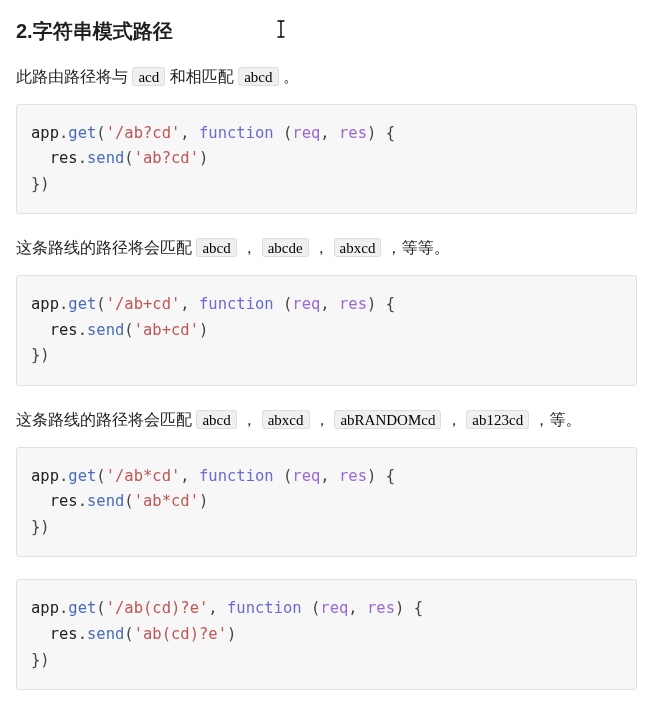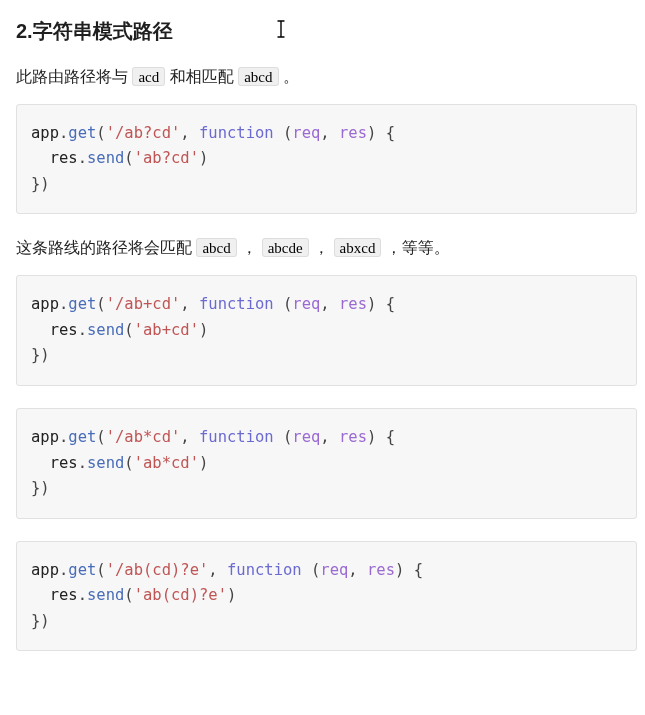--- a/index.html
+++ b/index.html
@@ -102,20 +102,31 @@
     <span>，</span>
     <code class="il">abcde</code>
     <span>，</span>
     <code class="il">abxcd</code>
     <span>，等等。</span>
   </p>
   <pre class="code-block"><span class="tok-ident">app</span><span class="tok-punct">.</span><span class="tok-prop">get</span><span class="tok-punct">(</span><span class="tok-str">'/ab+cd'</span><span class="tok-punct">, </span><span class="tok-kw">function</span><span class="tok-punct"> (</span><span class="tok-param">req</span><span class="tok-punct">, </span><span class="tok-param">res</span><span class="tok-punct">) {</span>
   <span class="tok-ident">res</span><span class="tok-punct">.</span><span class="tok-prop">send</span><span class="tok-punct">(</span><span class="tok-str">'ab+cd'</span><span class="tok-punct">)</span>
 <span class="tok-punct">})</span></pre>
 
+  <p class="prose">
+    <span>这条路线的路径将会匹配</span>
+    <code class="il">abcd</code>
+    <span>，</span>
+    <code class="il">abxcd</code>
+    <span>，</span>
+    <code class="il">abRANDOMcd</code>
+    <span>，</span>
+    <code class="il">ab123cd</code>
+    <span>，等。</span>
+  </p>
   <pre class="code-block"><span class="tok-ident">app</span><span class="tok-punct">.</span><span class="tok-prop">get</span><span class="tok-punct">(</span><span class="tok-str">'/ab*cd'</span><span class="tok-punct">, </span><span class="tok-kw">function</span><span class="tok-punct"> (</span><span class="tok-param">req</span><span class="tok-punct">, </span><span class="tok-param">res</span><span class="tok-punct">) {</span>
   <span class="tok-ident">res</span><span class="tok-punct">.</span><span class="tok-prop">send</span><span class="tok-punct">(</span><span class="tok-str">'ab*cd'</span><span class="tok-punct">)</span>
 <span class="tok-punct">})</span></pre>
 
   <pre class="code-block"><span class="tok-ident">app</span><span class="tok-punct">.</span><span class="tok-prop">get</span><span class="tok-punct">(</span><span class="tok-str">'/ab(cd)?e'</span><span class="tok-punct">, </span><span class="tok-kw">function</span><span class="tok-punct"> (</span><span class="tok-param">req</span><span class="tok-punct">, </span><span class="tok-param">res</span><span class="tok-punct">) {</span>
   <span class="tok-ident">res</span><span class="tok-punct">.</span><span class="tok-prop">send</span><span class="tok-punct">(</span><span class="tok-str">'ab(cd)?e'</span><span class="tok-punct">)</span>
 <span class="tok-punct">})</span></pre>
 
 </div>
 

